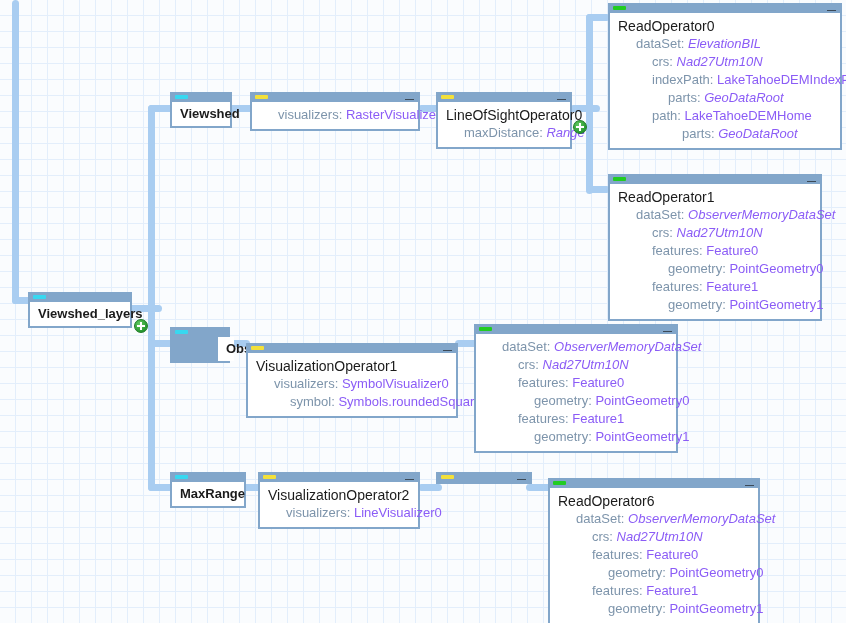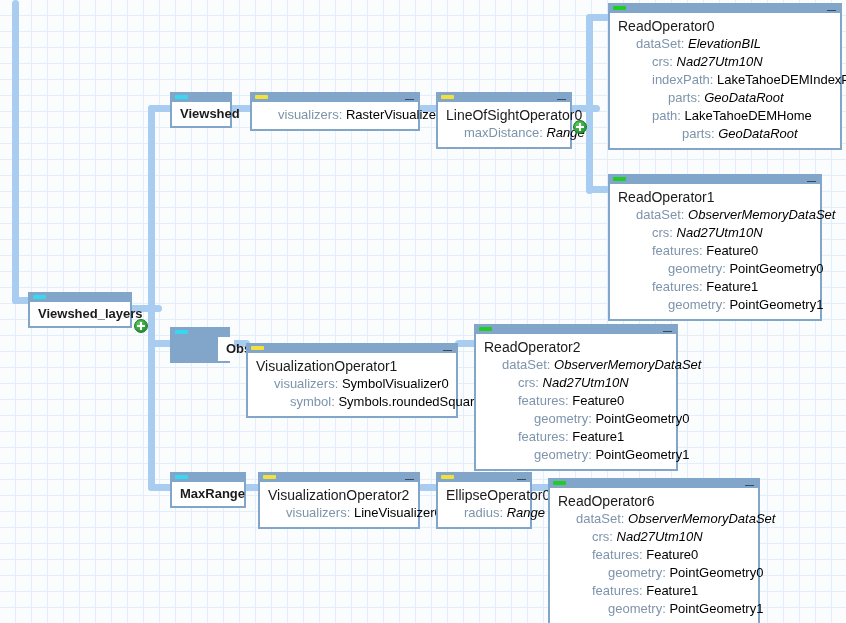--- a/index.html
+++ b/index.html
@@ -46,21 +46,21 @@
   .node .body{
     background:#ffffff;
     padding:4px 8px 5px 8px;
     white-space:nowrap;
   }
   .ttl{
     color:#1b1b1b;font-size:14px;line-height:18px;
   }
   .row{font-size:13px;line-height:18px;color:#1b1b1b;}
   .row .k{color:#7d94ab;}
-  .row .v{color:#000000;}
+  .row .v{color:#8b5cf6;}
   .row .v.i{font-style:italic;}
   .i1{padding-left:18px;}
   .i2{padding-left:34px;}
   .i3{padding-left:50px;}
   .i4{padding-left:64px;}
 
   
   .leaf .body{padding:2px 8px 3px 8px;font-weight:bold;}
   .leaf .ttl{font-size:13px;line-height:19px;}
 
@@ -245,21 +245,20 @@
       </div>
     </div>
   </div>
 
   <div class="node" style="left:474px; top:324px; width:204px;">
     <div class="hdr">
       <span class="dot green"></span>
       <span class="min"></span>
     </div>
     <div class="body">
-      <div class="ttl">ReadOperator2</div>
       <div class="row i1">
         <span class="k">dataSet:</span>
         <span class="v i">ObserverMemoryDataSet</span>
       </div>
       <div class="row i2">
         <span class="k">crs:</span>
         <span class="v i">Nad27Utm10N</span>
       </div>
       <div class="row i2">
         <span class="k">features:</span>
@@ -301,27 +300,20 @@
         <span class="v">LineVisualizer0</span>
       </div>
     </div>
   </div>
 
   <div class="node" style="left:436px; top:472px; width:96px;">
     <div class="hdr">
       <span class="dot yellow"></span>
       <span class="min"></span>
     </div>
-    <div class="body">
-      <div class="ttl">EllipseOperator0</div>
-      <div class="row i1">
-        <span class="k">radius:</span>
-        <span class="v i">Range</span>
-      </div>
-    </div>
   </div>
 
   <div class="node" style="left:548px; top:478px; width:212px;">
     <div class="hdr">
       <span class="dot green"></span>
       <span class="min"></span>
     </div>
     <div class="body">
       <div class="ttl">ReadOperator6</div>
       <div class="row i1">

